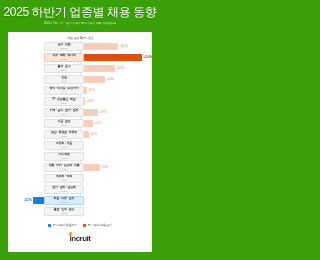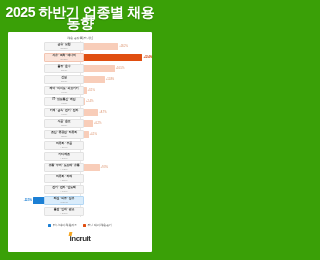--- a/index.html
+++ b/index.html
@@ -12,22 +12,22 @@
 
   .page { position: relative; width: 160px; height: 260px; }
 
   
   .header {
     padding-top: 7px;
     text-align: center;
   }
   .title {
     color: #ffffff;
-    font-size: 14px;
-    font-weight: bold;
+    font-size: 12px;
+    font-weight: normal;
     letter-spacing: -0.4px;
     line-height: 11px;
     text-shadow: 0 1px 1px rgba(0,0,0,.18);
   }
   .subtitle {
     color: #d9f0c4;
     font-size: 2.9px;
     letter-spacing: -0.1px;
     line-height: 5px;
     margin-top: 3px;

